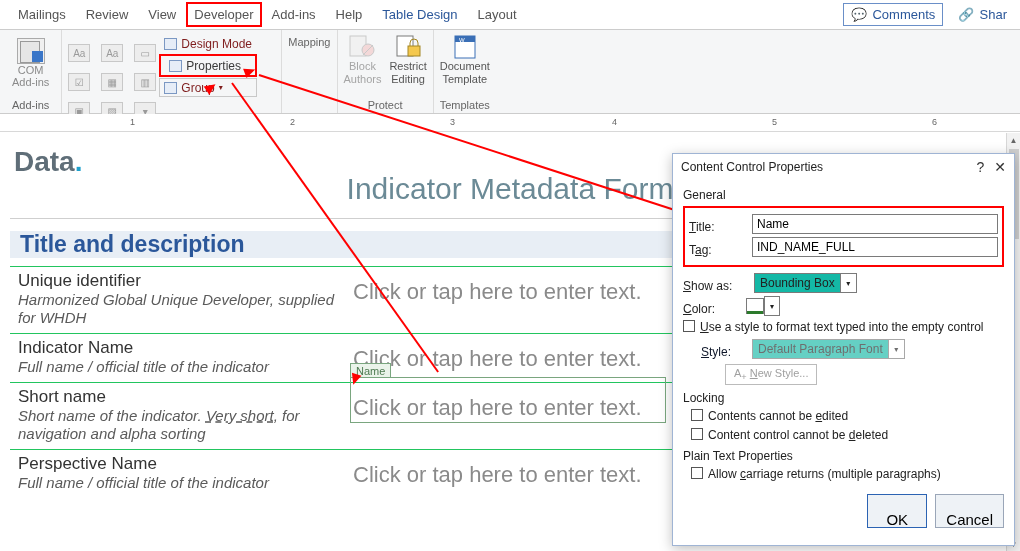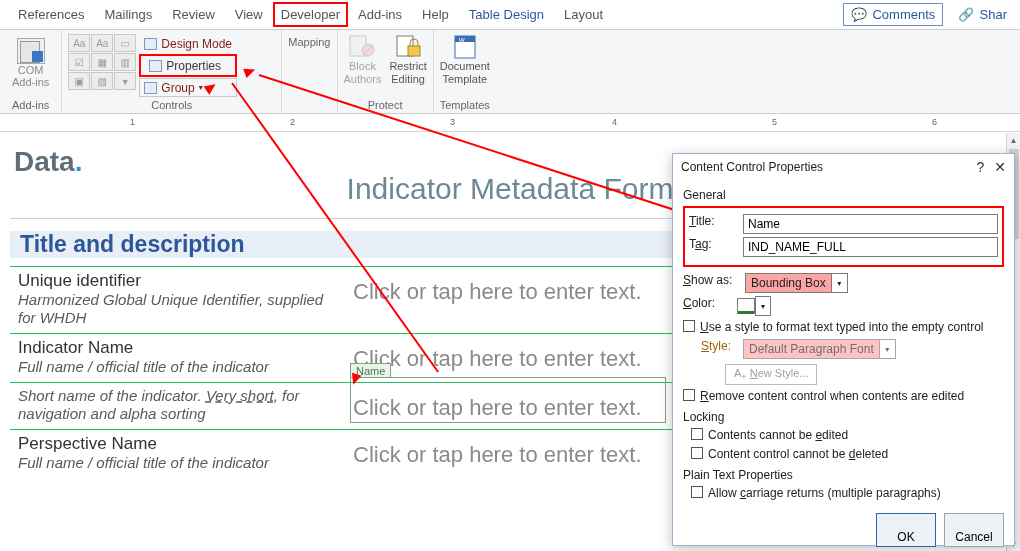--- a/index.html
+++ b/index.html
@@ -19,21 +19,21 @@
 .group { display: flex; flex-direction: column; justify-content: space-between; border-right: 1px solid #dcdcdc; padding: 4px 6px 2px; }
 .group-label { text-align: center; font-size: 11px; color: #666; padding-top: 2px; }
 
 .com-addins { display: flex; flex-direction: column; align-items: center; color: #8a8a8a; padding: 4px 6px; }
 .com-addins .ico { width: 28px; height: 26px; border: 1px solid #aaa; background: #f0f0f0; position: relative; }
 .com-addins .ico::before { content: ""; position: absolute; top: 2px; left: 2px; width: 18px; height: 20px; background: #e6e6e6; border: 1px solid #999; }
 .com-addins .ico::after  { content: ""; position: absolute; bottom: 1px; right: 1px; width: 11px; height: 11px; background: #3a76c8; }
 .com-addins span { font-size: 11px; line-height: 1.1; text-align: center; }
 
 .controls-inner { display: flex; gap: 3px; }
-.btn-grid { display: grid; grid-template-columns: repeat(3, 22px); grid-template-rows: repeat(3, 18px); gap: 1px; }
+.btn-grid { display: grid; grid-template-columns: repeat(3, 22px); grid-template-rows: repeat(3, 18px); gap: 11px; margin-top: 10px; }
 .gbtn { width: 22px; height: 18px; border: 1px solid #c8c8c8; background: #ededed; color: #9a9a9a; font-size: 10px; display: flex; align-items: center; justify-content: center; }
 
 .prop-col { display: flex; flex-direction: column; gap: 1px; }
 .prop-btn { display: flex; align-items: center; gap: 4px; font-size: 12px; color: #3a3a3a; padding: 1px 4px; height: 19px; border: 1px solid transparent; white-space: nowrap; }
 .prop-btn.disabled { color: #7f1d1d; }
 .prop-box { border: 2.5px solid #f00; padding: 0 3px; }
 .group-prop { border: 1px solid #c8c8c8; }
 
 .vblock { display: flex; flex-direction: column; align-items: center; gap: 1px; color: #555; font-size: 11px; line-height: 1.05; }
 .vblock.disabled { color: #a5a5a5; }
@@ -74,52 +74,51 @@
 .dlg-title .t { font-size: 12px; }
 .dlg-title .r { display: flex; align-items: center; gap: 10px; color: #333; }
 .dlg-title .r span { cursor: pointer; font-size: 14px; font-family: sans-serif; }
 .close-x { font-weight: 400; }
 
 .dlg-body { padding: 2px 10px 0; }
 .sect { font-size: 12px; margin: 6px 0 4px; }
 
 .redbox { border: 2.5px solid #f00; padding: 3px 4px 5px; margin-top: 2px; }
 
-.frow { display: flex; align-items: flex-start; margin: 3px 0; gap: 2px; }
+.frow { display: flex; align-items: flex-end; margin: 3px 0; gap: 11px; }
 .flabel { width: 52px; }
 .underline-a { text-decoration: underline; }
 .finput { flex: 1; height: 20px; border: 1px solid #7a7a7a; padding: 1px 4px; font-size: 12px; background: #fff; }
 .select { display: inline-flex; align-items: center; }
-.sel-body { display: inline-flex; align-items: center; height: 20px; border: 1px solid #7a7a7a; padding: 0 5px; gap: 5px; background: #fca5a5; }
+.sel-body { display: inline-flex; align-items: center; height: 20px; border: 1px solid #7a7a7a; padding: 0 5px; gap: 5px; background: #14b8a6; }
 .sel-caret { height: 20px; width: 16px; border: 1px solid #7a7a7a; border-left: none; display: inline-flex; align-items: center; justify-content: center; font-size: 8px; }
 
 .color-sw { width: 18px; height: 16px; border: 1px solid #7a7a7a; position: relative; }
 .color-sw::after { content: ""; position: absolute; left: 0; right: 0; bottom: -1px; height: 3px; background: #2c7a2c; }
 
 .cbx { width: 12px; height: 12px; border: 1px solid #555; display: inline-block; margin-right: 5px; flex: 0 0 12px; }
 .cline { display: flex; align-items: flex-start; margin: 4px 0; }
 .cline .txt { line-height: 1.25; }
 
 .disabled-btn { border: 1px solid #bbb; color: #a0a0a0; padding: 2px 8px; display: inline-block; font-size: 11px; }
 
 .button-row { display: flex; justify-content: flex-end; gap: 8px; padding: 8px 10px 0; }
-.btn { min-width: 60px; height: 22px; border: 1px solid #9aa6b8; background: #eef2f6; font-size: 12px; padding: 16px 10px; cursor: pointer; }
+.btn { min-width: 60px; height: 22px; border: 1px solid #9aa6b8; background: #eef2f6; font-size: 15px; padding: 16px 10px; cursor: pointer; }
 .btn.primary { border: 1.6px solid #2b63b3; }
 
 .mini-ico { display: inline-block; width: 13px; height: 12px; border: 1px solid #7b98c3; background: #e6edf7; }
 
 .scrollbar { position: absolute; top: 133px; right: 0; width: 14px; bottom: 0; background: #f2f2f2; display: flex; flex-direction: column; align-items: center; border-left: 1px solid #d7d7d7; }
 .scrollbar .up, .scrollbar .dn { height: 14px; display: flex; align-items: center; justify-content: center; font-size: 8px; color: #666; width: 100%; }
 .scrollbar .thumb { position: absolute; top: 16px; width: 10px; height: 90px; background: #cfcfcf; }
 </style>
 </head>
 <body>
 
 <div class="ribbon-tabs">
-  <div class="tab">References</div>
   <div class="tab">Mailings</div>
   <div class="tab">Review</div>
   <div class="tab">View</div>
   <div class="dev-box">
     <div class="tab" style="padding:0">Developer</div>
   </div>
   <div class="tab">Add-ins</div>
   <div class="tab">Help</div>
   <div class="tab" style="color:#2b579a">Table Design</div>
   <div class="tab">Layout</div>
@@ -236,35 +235,36 @@
   <div class="data-logo"><span>Data</span><span class="data-dot">.</span></div>
   <div class="form-title">Indicator Metadata Form</div>
 
   <div style="border-top:1px solid #cfcfcf;margin:0 0 12px 0"></div>
 
   <div class="sec-heading">Title and description</div>
 
   <div class="row">
     <div class="left">
       <div class="rlabel">Unique identifier</div>
-      <div class="rdesc">Harmonized Global Unique Identifier, supplied for WHDH</div>
+      <div class="rdesc">Harmonized Global Unique Developer, supplied for WHDH</div>
     </div>
     <div class="right">Click or tap here to enter text.</div>
   </div>
 
   <div class="row">
     <div class="left">
       <div class="rlabel">Indicator Name</div>
       <div class="rdesc">Full name / official title of the indicator</div>
     </div>
     <div class="right">Click or tap here to enter text.</div>
   </div>
 
   <div class="row">
     <div class="left">
+      <div class="rlabel">Short name</div>
       <div class="rdesc"><span>Short name of the indicator. </span><span class="u">Very short</span><span>, for navigation and alpha sorting</span></div>
     </div>
     <div class="right">Click or tap here to enter text.</div>
   </div>
 
   <div class="row">
     <div class="left">
       <div class="rlabel">Perspective Name</div>
       <div class="rdesc">Full name / official title of the indicator</div>
     </div>
@@ -328,37 +328,33 @@
         <span class="sel-caret" style="border-left:1px solid #7a7a7a">▾</span>
       </div>
     </div>
 
     <div class="cline">
       <span class="cbx"></span>
       <span class="txt"><span class="underline-a">U</span>se a style to format text typed into the empty control</span>
     </div>
 
     <div class="frow" style="margin-left:18px">
-      <div style="width:40px;color:#a16207"><span class="underline-a">S</span>tyle:</div>
+      <div style="width:40px;color:#0f172a"><span class="underline-a">S</span>tyle:</div>
       <div class="select" style="opacity:.65">
         <span class="sel-body">
             <span>Default Paragraph Font</span>
           </span>
         <span class="sel-caret">▾</span>
       </div>
     </div>
 
     <div style="margin:5px 0 4px 42px">
       <span class="disabled-btn">A<sub>+</sub> <span class="underline-a">N</span>ew Style...</span>
     </div>
 
-    <div class="cline">
-      <span class="cbx"></span>
-      <span class="txt"><span class="underline-a">R</span>emove content control when contents are edited</span>
-    </div>
 
     <div class="sect">Locking</div>
     <div class="cline" style="margin-left:8px">
       <span class="cbx"></span>
       <span class="txt">Contents cannot be <span class="underline-a">e</span>dited</span>
     </div>
     <div class="cline" style="margin-left:8px">
       <span class="cbx"></span>
       <span class="txt">Content control cannot be <span class="underline-a">d</span>eleted</span>
     </div>

